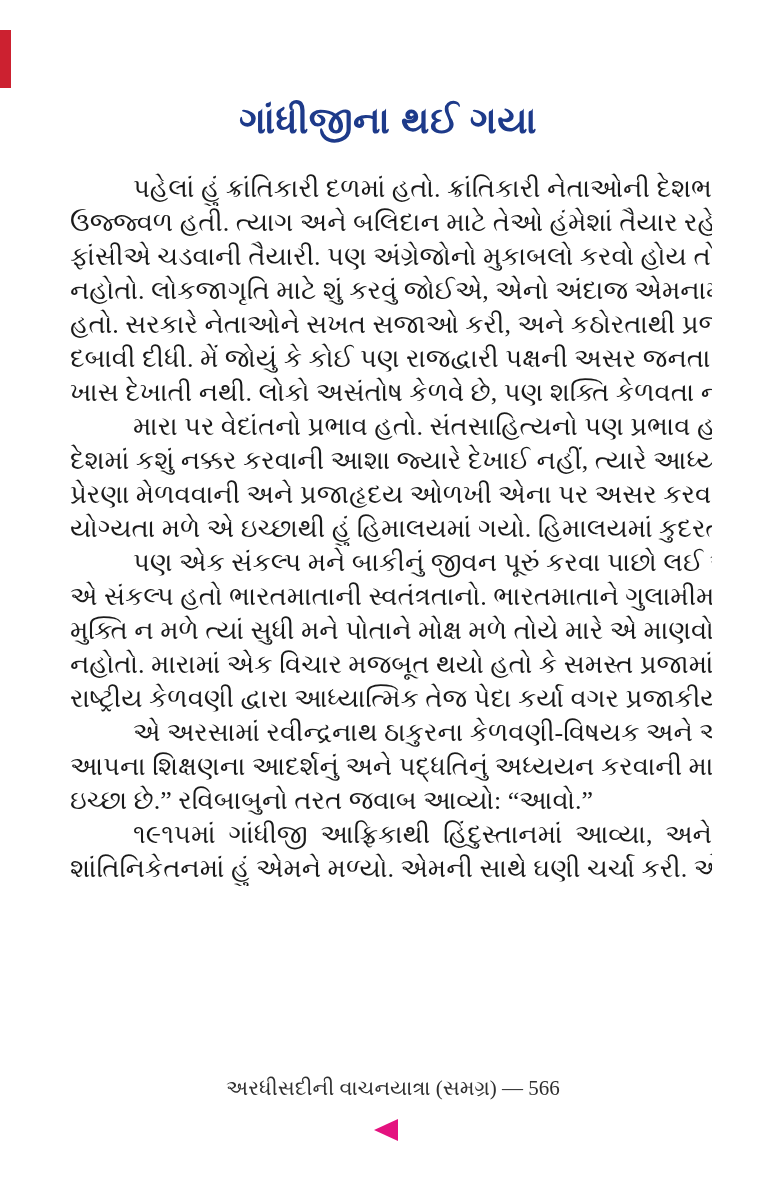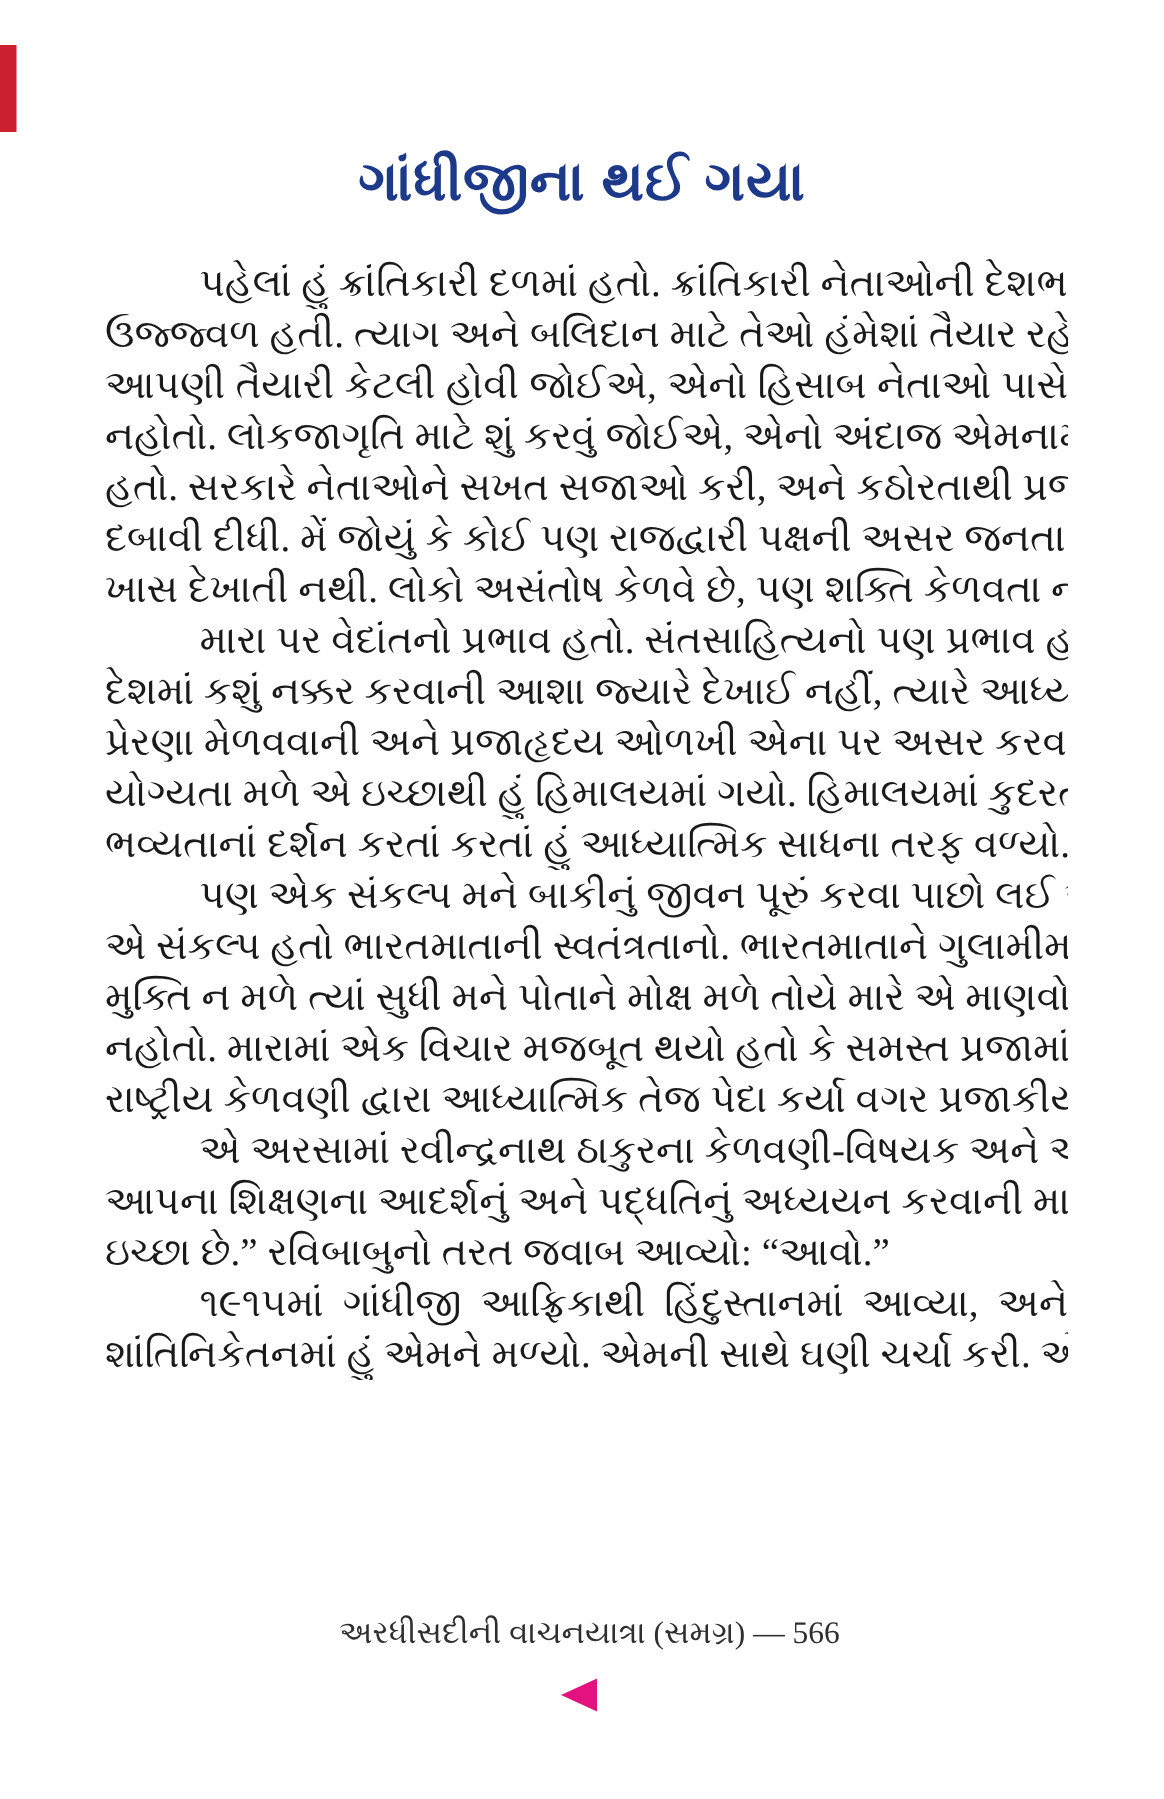--- a/index.html
+++ b/index.html
@@ -71,32 +71,31 @@
 <div class="page">
 
   <div class="bookmark-tab"></div>
 
   <h1 class="title">ગાંધીજીના થઈ ગયા</h1>
 
   <div class="article-body">
       <div class="para">
         <div class="line pfirst">પહેલાં હું ક્રાંતિકારી દળમાં હતો. ક્રાંતિકારી નેતાઓની દેશભક્તિ</div>
         <div class="line">ઉજ્જ્વળ હતી. ત્યાગ અને બલિદાન માટે તેઓ હંમેશાં તૈયાર રહેતા.</div>
-        <div class="line">આપણી તૈયારી કેટલી હોવી જોઈએ, એનો હિસાબ નેતાઓ પાસે</div>
+        <div class="line">ફાંસીએ ચડવાની તૈયારી. પણ અંગ્રેજોનો મુકાબલો કરવો હોય તો</div>
         <div class="line">નહોતો. લોકજાગૃતિ માટે શું કરવું જોઈએ, એનો અંદાજ એમનામાં ન</div>
         <div class="line">હતો. સરકારે નેતાઓને સખત સજાઓ કરી, અને કઠોરતાથી પ્રજાને</div>
         <div class="line">દબાવી દીધી. મેં જોયું કે કોઈ પણ રાજદ્વારી પક્ષની અસર જનતા પર</div>
         <div class="line plast">ખાસ દેખાતી નથી. લોકો અસંતોષ કેળવે છે, પણ શક્તિ કેળવતા નથી.</div>
       </div>
       <div class="para">
         <div class="line pfirst">મારા પર વેદાંતનો પ્રભાવ હતો. સંતસાહિત્યનો પણ પ્રભાવ હતો.</div>
         <div class="line">દેશમાં કશું નક્કર કરવાની આશા જ્યારે દેખાઈ નહીં, ત્યારે આધ્યાત્મિક</div>
         <div class="line">પ્રેરણા મેળવવાની અને પ્રજાહૃદય ઓળખી એના પર અસર કરવાની</div>
         <div class="line">યોગ્યતા મળે એ ઇચ્છાથી હું હિમાલયમાં ગયો. હિમાલયમાં કુદરતી</div>
-        <div class="line plast">ભવ્યતાનાં દર્શન કરતાં કરતાં હું આધ્યાત્મિક સાધના તરફ વળ્યો.</div>
       </div>
       <div class="para">
         <div class="line pfirst">પણ એક સંકલ્પ મને બાકીનું જીવન પૂરું કરવા પાછો લઈ આવ્યો.</div>
         <div class="line">એ સંકલ્પ હતો ભારતમાતાની સ્વતંત્રતાનો. ભારતમાતાને ગુલામીમાંથી</div>
         <div class="line">મુક્તિ ન મળે ત્યાં સુધી મને પોતાને મોક્ષ મળે તોયે મારે એ માણવો</div>
         <div class="line">નહોતો. મારામાં એક વિચાર મજબૂત થયો હતો કે સમસ્ત પ્રજામાં</div>
         <div class="line">રાષ્ટ્રીય કેળવણી દ્વારા આધ્યાત્મિક તેજ પેદા કર્યા વગર પ્રજાકીય</div>
       </div>
       <div class="para">
         <div class="line pfirst">એ અરસામાં રવીન્દ્રનાથ ઠાકુરના કેળવણી-વિષયક અને આધ્યાત્મિક</div>

